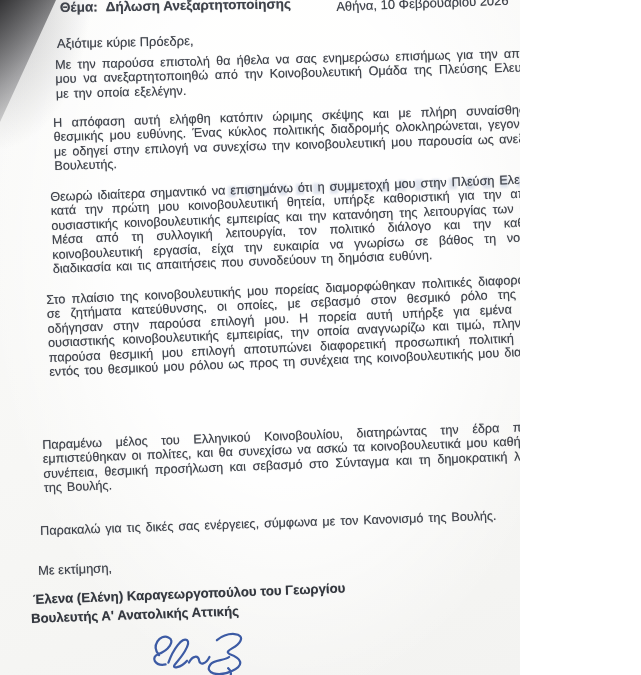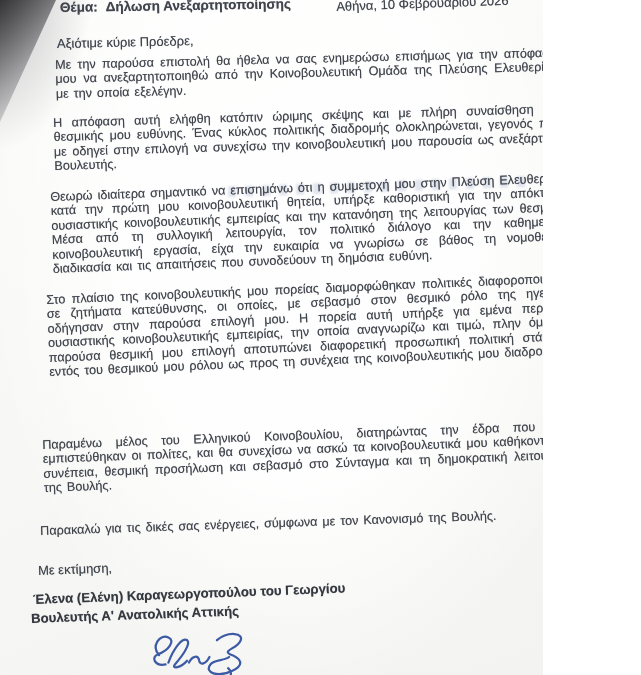--- a/index.html
+++ b/index.html
@@ -6,21 +6,20 @@
   .page {
     position: relative;
     width: 520px;
     height: 675px;
     overflow: hidden;
     background:
       radial-gradient(ellipse at 55% 35%, rgba(255,255,255,0.9) 40%, rgba(0,0,0,0) 75%),
       linear-gradient(160deg, #fbfbfa 0%, #f7f7f5 55%, #f3f3f1 100%);
     font-family: "Liberation Sans", sans-serif;
     color: #3f434b;
-    padding-left: 23px;
   }
   .block {
     position: absolute;
     font-size: 13px;
     line-height: 14.4px;
     color: #3f434b;
     text-shadow: 0 0 0.7px rgba(62,66,74,0.55);
     white-space: nowrap;
   }
   .para {

